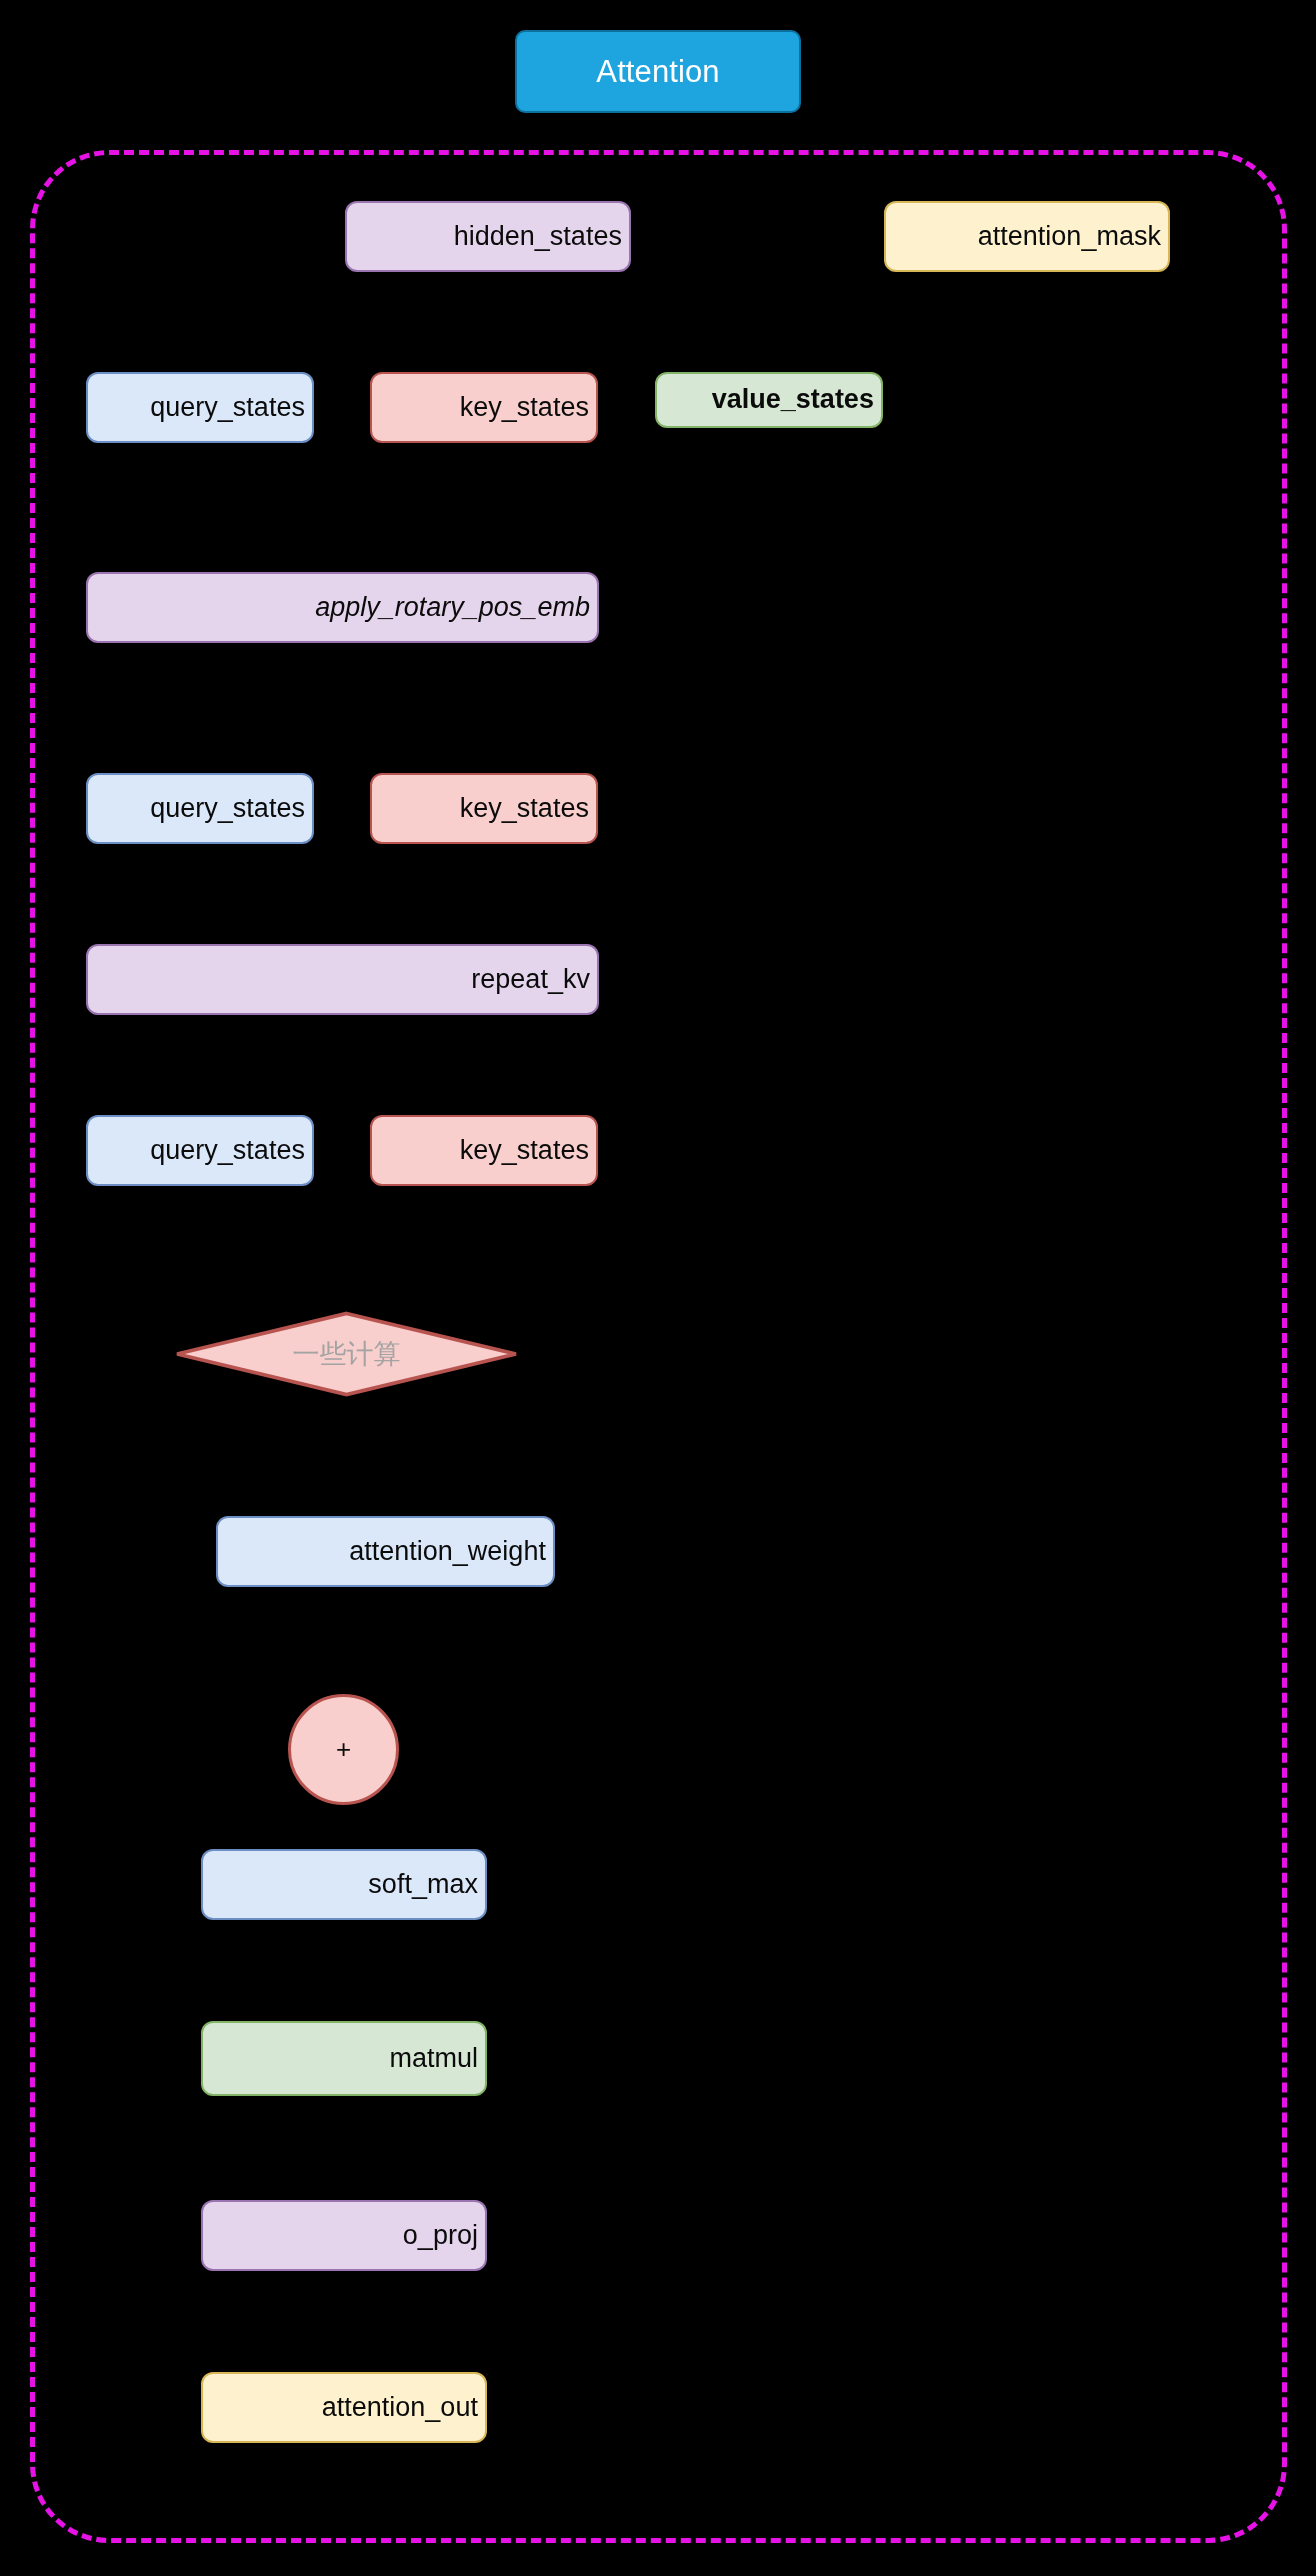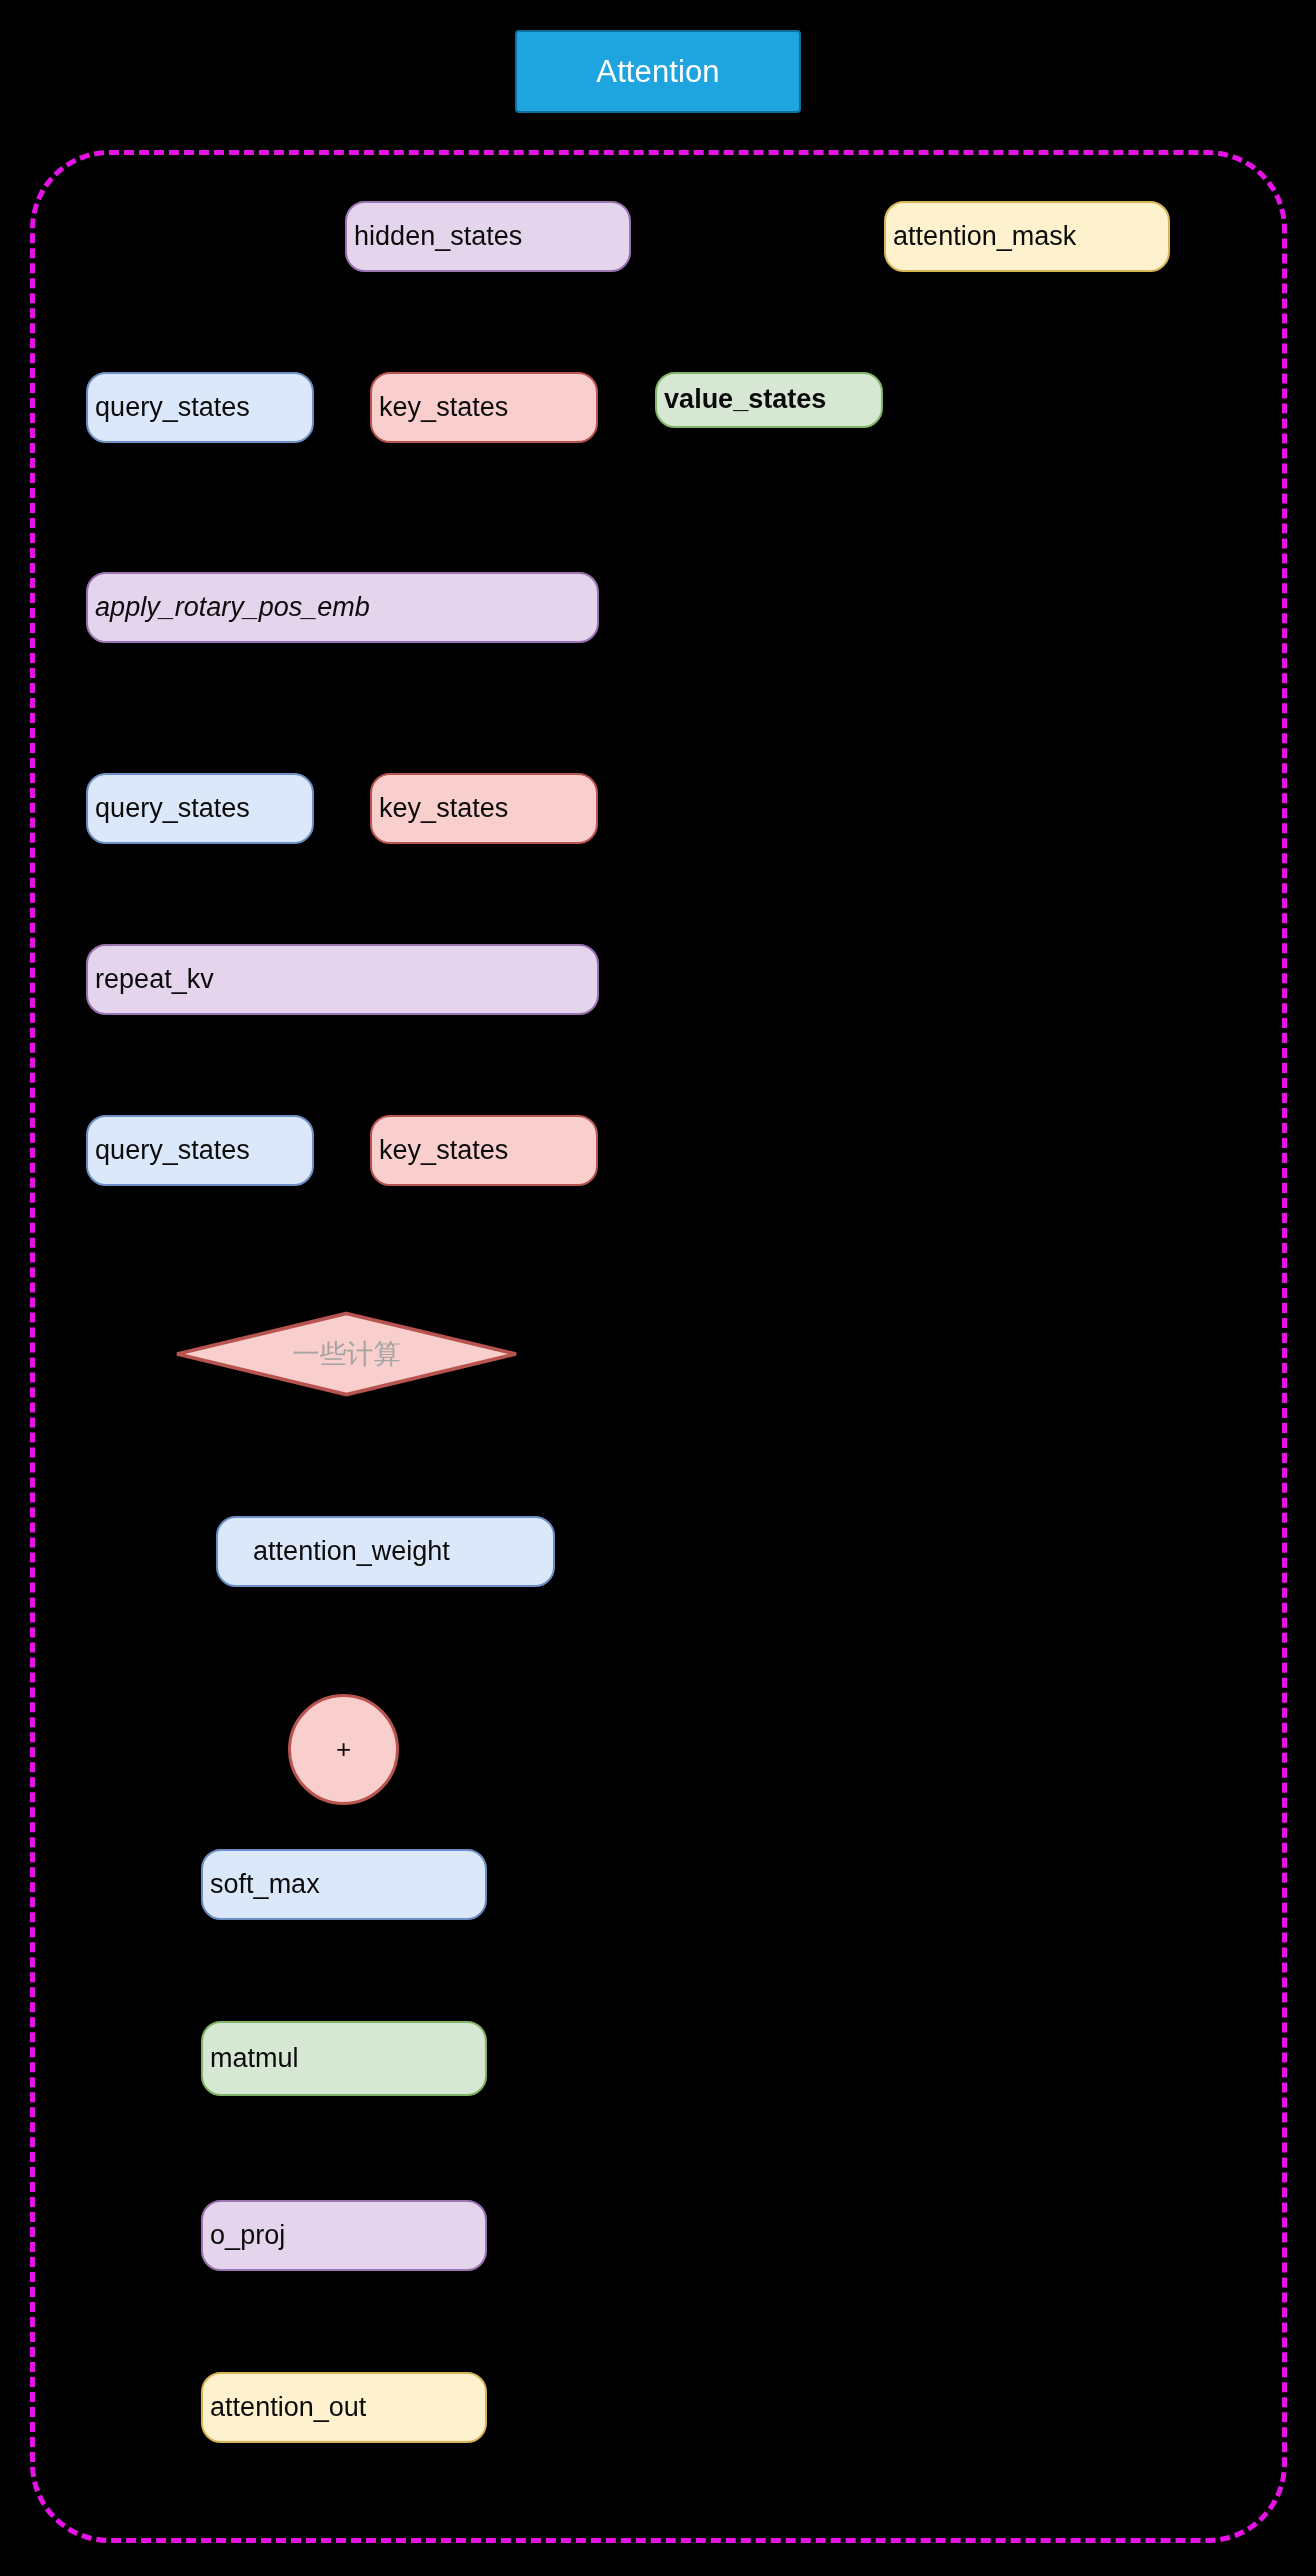--- a/index.html
+++ b/index.html
@@ -26,21 +26,21 @@
 
   
   .title-pill {
     position: absolute;
     left: 515px;
     top: 30px;
     width: 286px;
     height: 83px;
     background: #1ea5e0;
     border: 2.1px solid #0d6f9b;
-    border-radius: 4px;
+    border-radius: 10px;
     display: flex;
     align-items: center;
     justify-content: center;
     box-sizing: border-box;
   }
   .title-pill span {
     color: #ffffff;
     font-size: 31px;
     letter-spacing: 0.1px;
   }
@@ -55,26 +55,26 @@
     border: 5px dashed #e612e6;
     border-radius: 79px;
     box-sizing: border-box;
     background: transparent;
   }
 
   
   .node {
     position: absolute;
     box-sizing: border-box;
-    border-radius: 20px;
+    border-radius: 12px;
     border-width: 2.9px;
     border-style: solid;
     display: flex;
     align-items: center;
-    justify-content: flex-start;
+    justify-content: flex-end;
     text-align: center;
   }
   .node .label {
     font-size: 27px;
     color: #0b0b0b;
     line-height: 1.1;
     padding: 0 7.1px;
     white-space: nowrap;
   }
 

